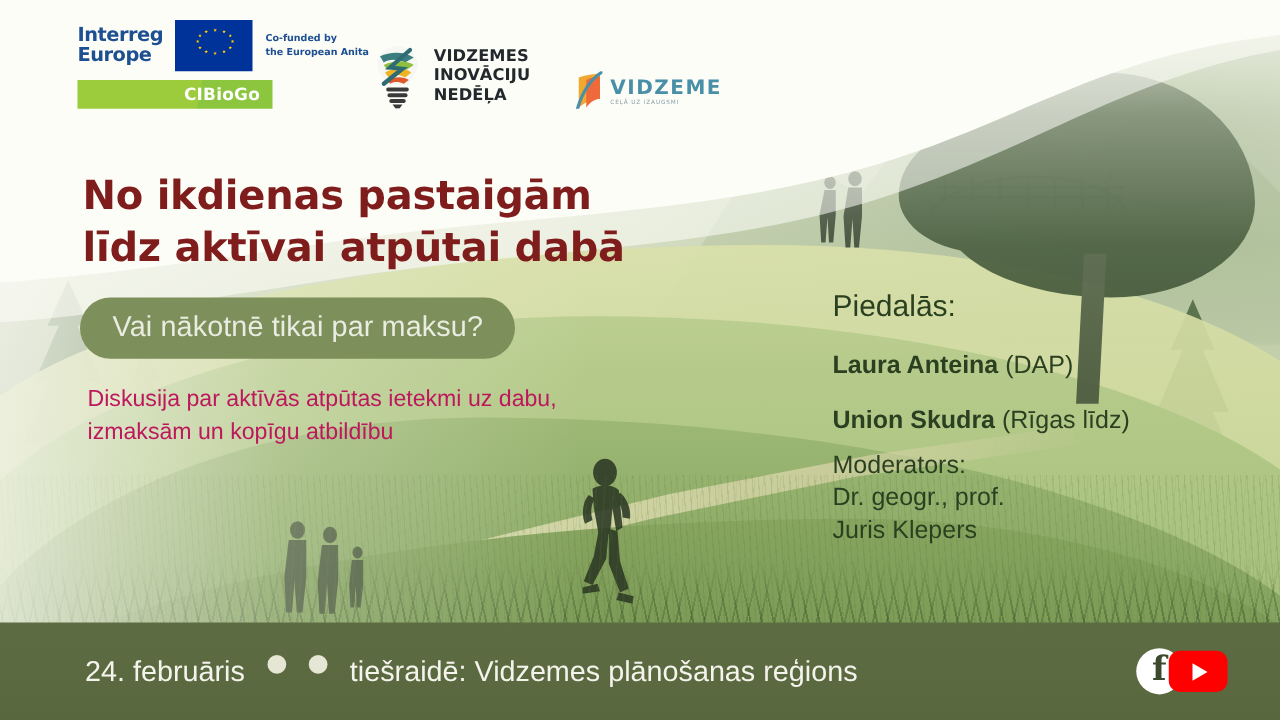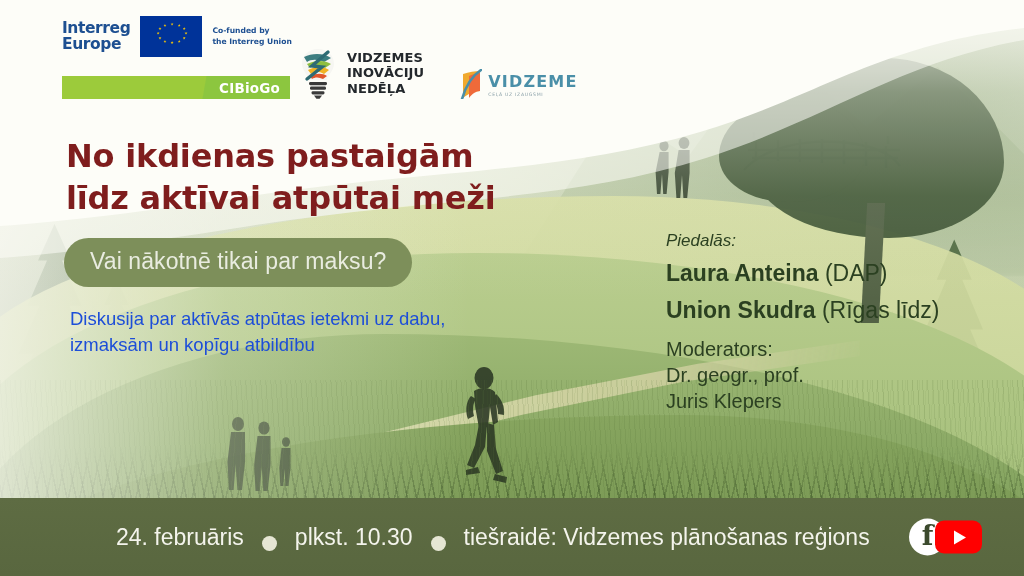--- a/index.html
+++ b/index.html
@@ -167,21 +167,21 @@
   .eu-star {
     position:absolute; width:3.2px; height:3.2px; background:#ffcc00;
     clip-path:polygon(50% 0%,61% 35%,98% 35%,68% 57%,79% 91%,50% 70%,21% 91%,32% 57%,2% 35%,39% 35%);
   }
   .eu-caption {
     font-family:"DejaVu Sans", sans-serif;
     font-size:7.6px; font-weight:bold; color:#1d4f91;
     line-height:1.32; white-space:nowrap;
   }
   .cibiogo {
-    margin-top:19px; height:23px; width:228px;
+    margin-top:7px; height:23px; width:156px;
     background:linear-gradient(100deg,#9ccb3b 0%, #9ccb3b 62%, #8cc63f 62.5%, #8cc63f 100%);
     display:flex; align-items:center; justify-content:flex-end;
     padding-right:10px;
   }
   .cibiogo span {
     color:#fff; font-weight:bold; font-size:13.5px;
     font-family:"DejaVu Sans", sans-serif; letter-spacing:.2px;
   }
 
   
@@ -222,44 +222,44 @@
     display:inline-block;
   }
   .pill span {
     font-family:"Liberation Sans", sans-serif;
     font-size:23px; color:#e9ece0; letter-spacing:.1px;
   }
 
   .subtext {
     position:absolute; left:70px; top:306px;
     font-family:"Liberation Sans", sans-serif;
-    font-size:18.5px; line-height:1.42; color:#1d4ed8;
+    font-size:18.5px; line-height:1.42; color:#be185d;
   }
 
   .speakers {
     position:absolute; left:666px; top:230px;
     font-family:"Liberation Sans", sans-serif;
     color:#2b4021; line-height:1.30;
   }
-  .sp-label { font-size:17px;font-style:italic; }
-  .sp-row { font-size:23px; margin-top:7px; }
+  .sp-label { font-size:24px; }
+  .sp-row { font-size:20px; margin-top:18px; }
   .sp-row b { font-weight:bold; }
   .mod-label { font-size:20px; margin-top:10px; }
   .mod-row { font-size:20px; font-weight:normal; }
 
   
   .footer {
     position:absolute; left:0; bottom:0; width:100%; height:78px;
     background:linear-gradient(180deg,#5e6c43 0%, #59673f 100%);
     z-index:8;
     display:flex; align-items:center;
   }
   .footer-inner {
-    display:flex; align-items:flex-end; gap:18px;
-    margin-left:116px;
+    display:flex; align-items:flex-start; gap:18px;
+    margin-left:68px;
     font-family:"Liberation Sans", sans-serif;
     font-size:23px; color:#f4f4ec;
   }
   .dot {
     width:15px; height:15px; border-radius:50%;
     background:#e6e6d4; flex:none;
   }
   .socials {
     position:absolute; right:42px; top:50%;
     transform:translateY(-50%);
@@ -420,21 +420,21 @@
             <i class="eu-star" style="left:48.5%; top:61%"></i>
             <i class="eu-star" style="left:37%;   top:58%"></i>
             <i class="eu-star" style="left:29%;   top:50%"></i>
             <i class="eu-star" style="left:26%;   top:38%"></i>
             <i class="eu-star" style="left:29%;   top:27%"></i>
             <i class="eu-star" style="left:37%;   top:19%"></i>
           </div>
         </div>
         <div class="eu-caption">
           <div>Co-funded by</div>
-          <div>the Interreg Union</div>
+          <div>the European Anita</div>
         </div>
       </div>
       <div class="cibiogo">
         <span>CIBioGo</span>
       </div>
     </div>
 
     <div class="vin">
       <div class="vin-mark">
         <svg viewBox="0 0 40 52" width="40" height="52">
@@ -470,21 +470,21 @@
         <div class="vidzeme-tag">CEĻĀ UZ IZAUGSMI</div>
       </div>
     </div>
 
   </div>
 
   <div class="content">
 
     <div class="headline">
       <div>No ikdienas pastaigām</div>
-      <div>līdz aktīvai atpūtai meži</div>
+      <div>līdz aktīvai atpūtai dabā</div>
     </div>
 
     <div class="pill">
       <span>Vai nākotnē tikai par maksu?</span>
     </div>
 
     <div class="subtext">
       <div>Diskusija par aktīvās atpūtas ietekmi uz dabu,</div>
       <div>izmaksām un kopīgu atbildību</div>
     </div>
@@ -505,21 +505,20 @@
       <div class="mod-row">Dr. geogr., prof.</div>
       <div class="mod-row">Juris Klepers</div>
     </div>
 
   </div>
 
   <div class="footer">
     <div class="footer-inner">
       <span>24. februāris</span>
       <i class="dot"></i>
-      <span>plkst. 10.30</span>
       <i class="dot"></i>
       <span>tiešraidē: Vidzemes plānošanas reģions</span>
     </div>
     <div class="socials">
       <a class="fb"></a>
       <a class="yt"></a>
     </div>
   </div>
 
 </div>

